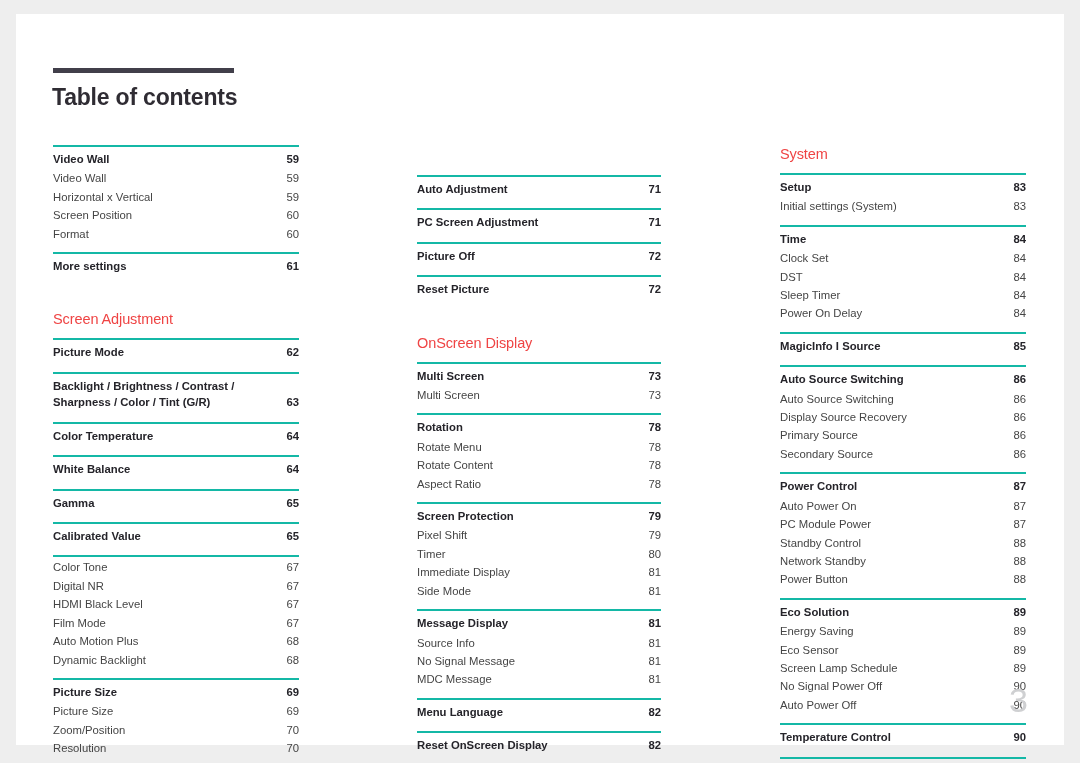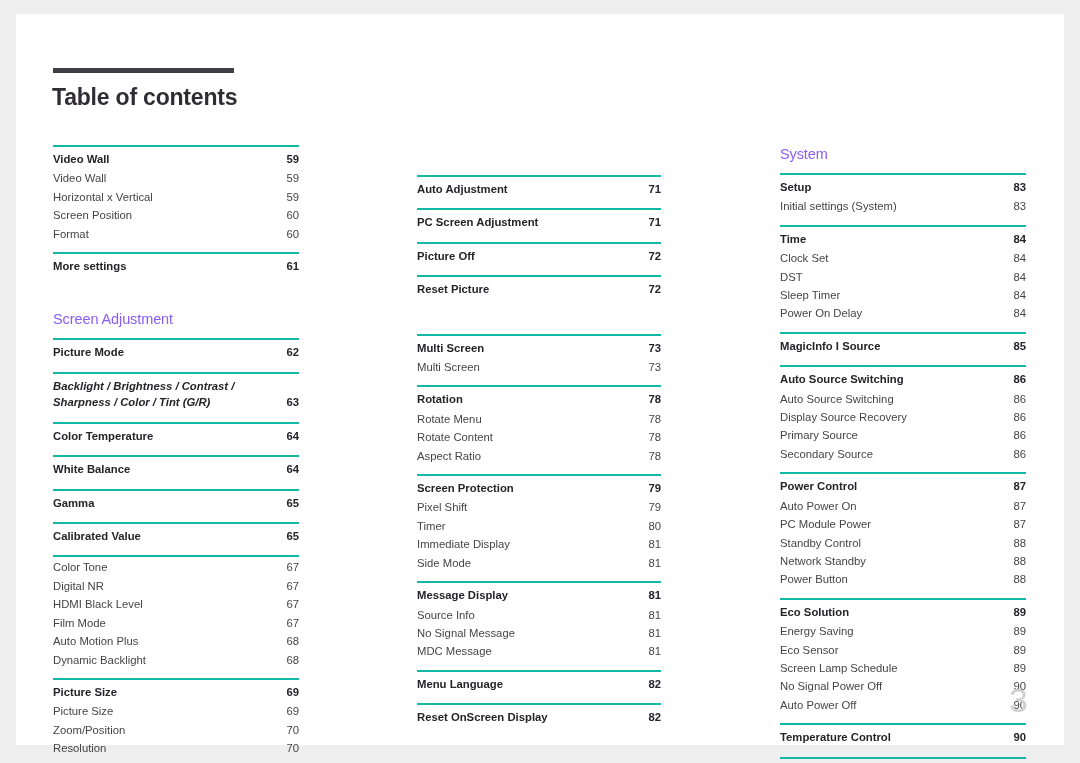--- a/index.html
+++ b/index.html
@@ -46,21 +46,21 @@
   }
   .col {
     position: absolute;
     top: 0;
   }
   .col-1 { left: 37px;  width: 246px; }
   .col-2 { left: 401px; width: 244px; margin-top: 30px; }
   .col-3 { left: 764px; width: 246px; }
 
   .section-heading {
-    color: #8b5cf6;
+    color: #ef4444;
     font-size: 14.5px;
     font-weight: normal;
     letter-spacing: -0.1px;
     margin: 0;
     padding: 0 0 10px 0;
     line-height: 18px;
   }
   .group {
     border-top: 2px solid #14b8a6;
     padding-top: 1px;
@@ -85,21 +85,21 @@
     color: #25242a;
     padding-top: 3px;
     padding-bottom: 2px;
   }
   .row.sub {
     color: #454545;
   }
   .row.multiline {
     align-items: flex-end;
   }
-  .row.multiline .label { line-height: 16.5px; font-style: italic; }
+  .row.multiline .label { line-height: 16.5px; }
   .group-gap { height: 9px; }
   .block-gap { height: 34px; }
 
   .folio {
     position: absolute;
     right: 36px;
     bottom: 28px;
     font-size: 34px;
     color: #cfd0d2;
     font-weight: normal;
@@ -258,20 +258,21 @@
           </div>
         </div>
         <div class="group-gap"></div>
         <div class="group">
           <div class="row head">
             <span class="label">Reset Picture</span>
             <span class="pageno">72</span>
           </div>
         </div>
         <div class="block-gap"></div>
+        <div class="section-heading">OnScreen Display</div>
         <div class="group">
           <div class="row head">
             <span class="label">Multi Screen</span>
             <span class="pageno">73</span>
           </div>
           <div class="row sub">
             <span class="label">Multi Screen</span>
             <span class="pageno">73</span>
           </div>
         </div>

